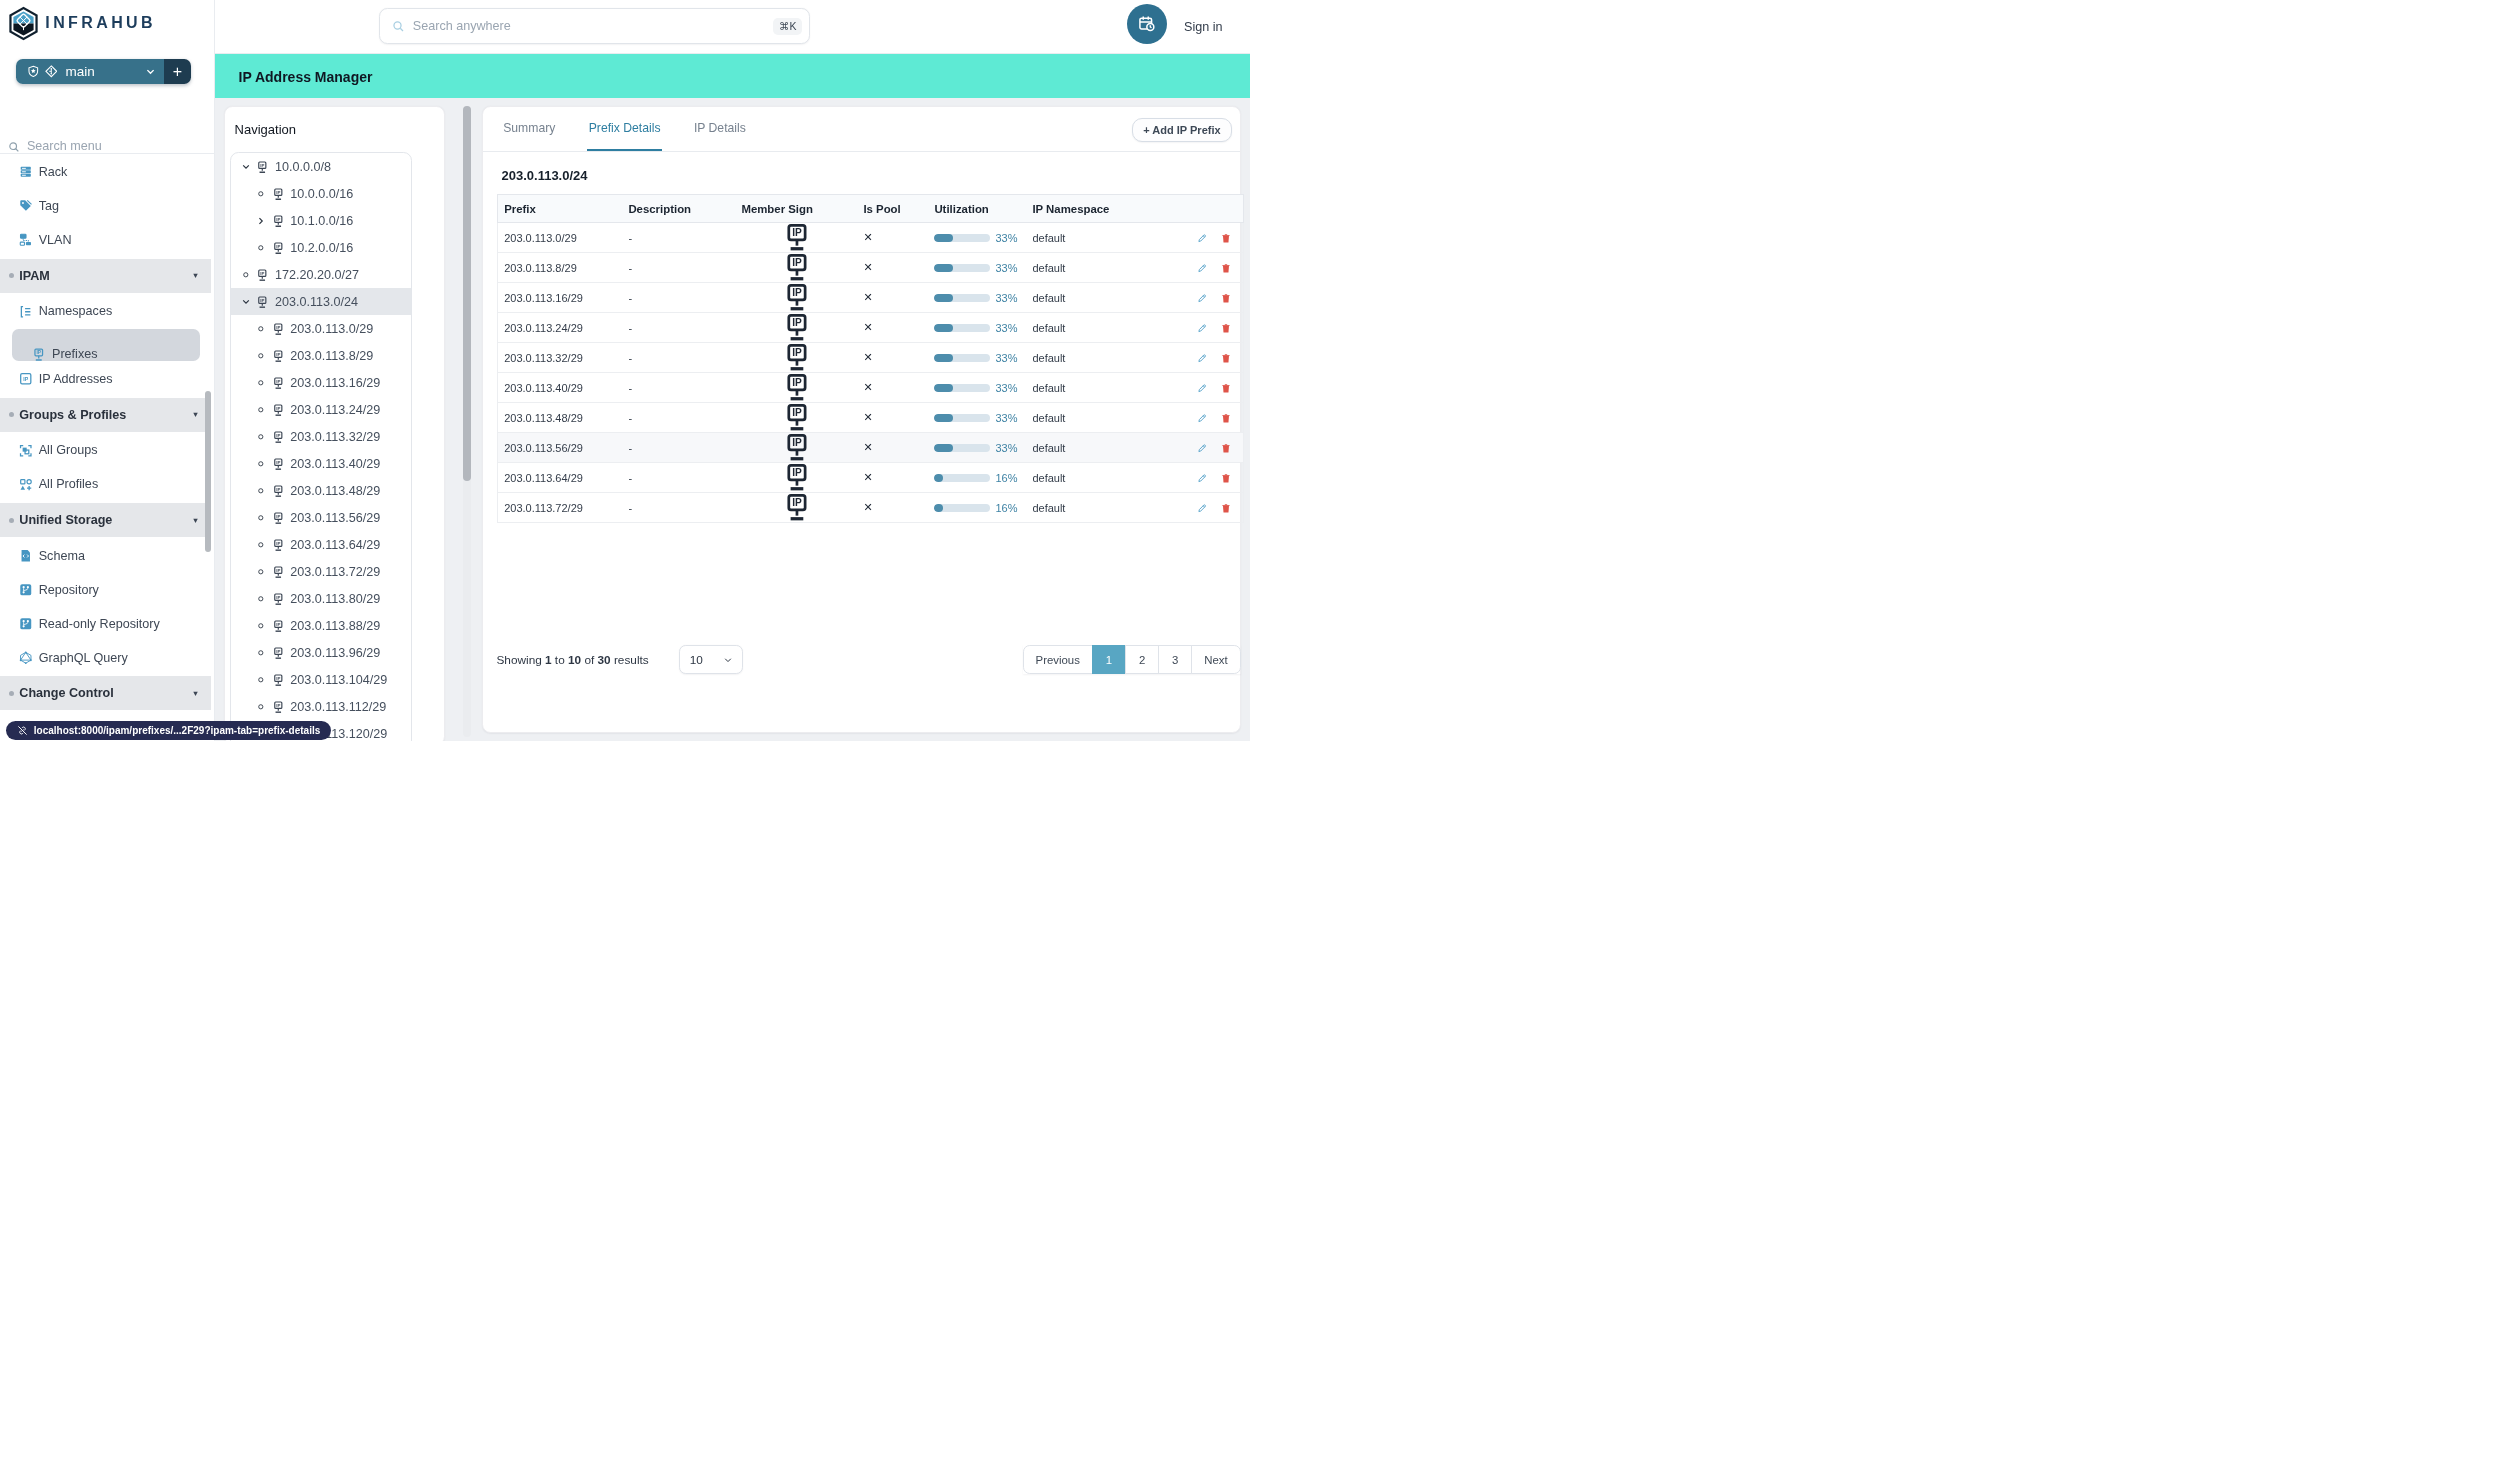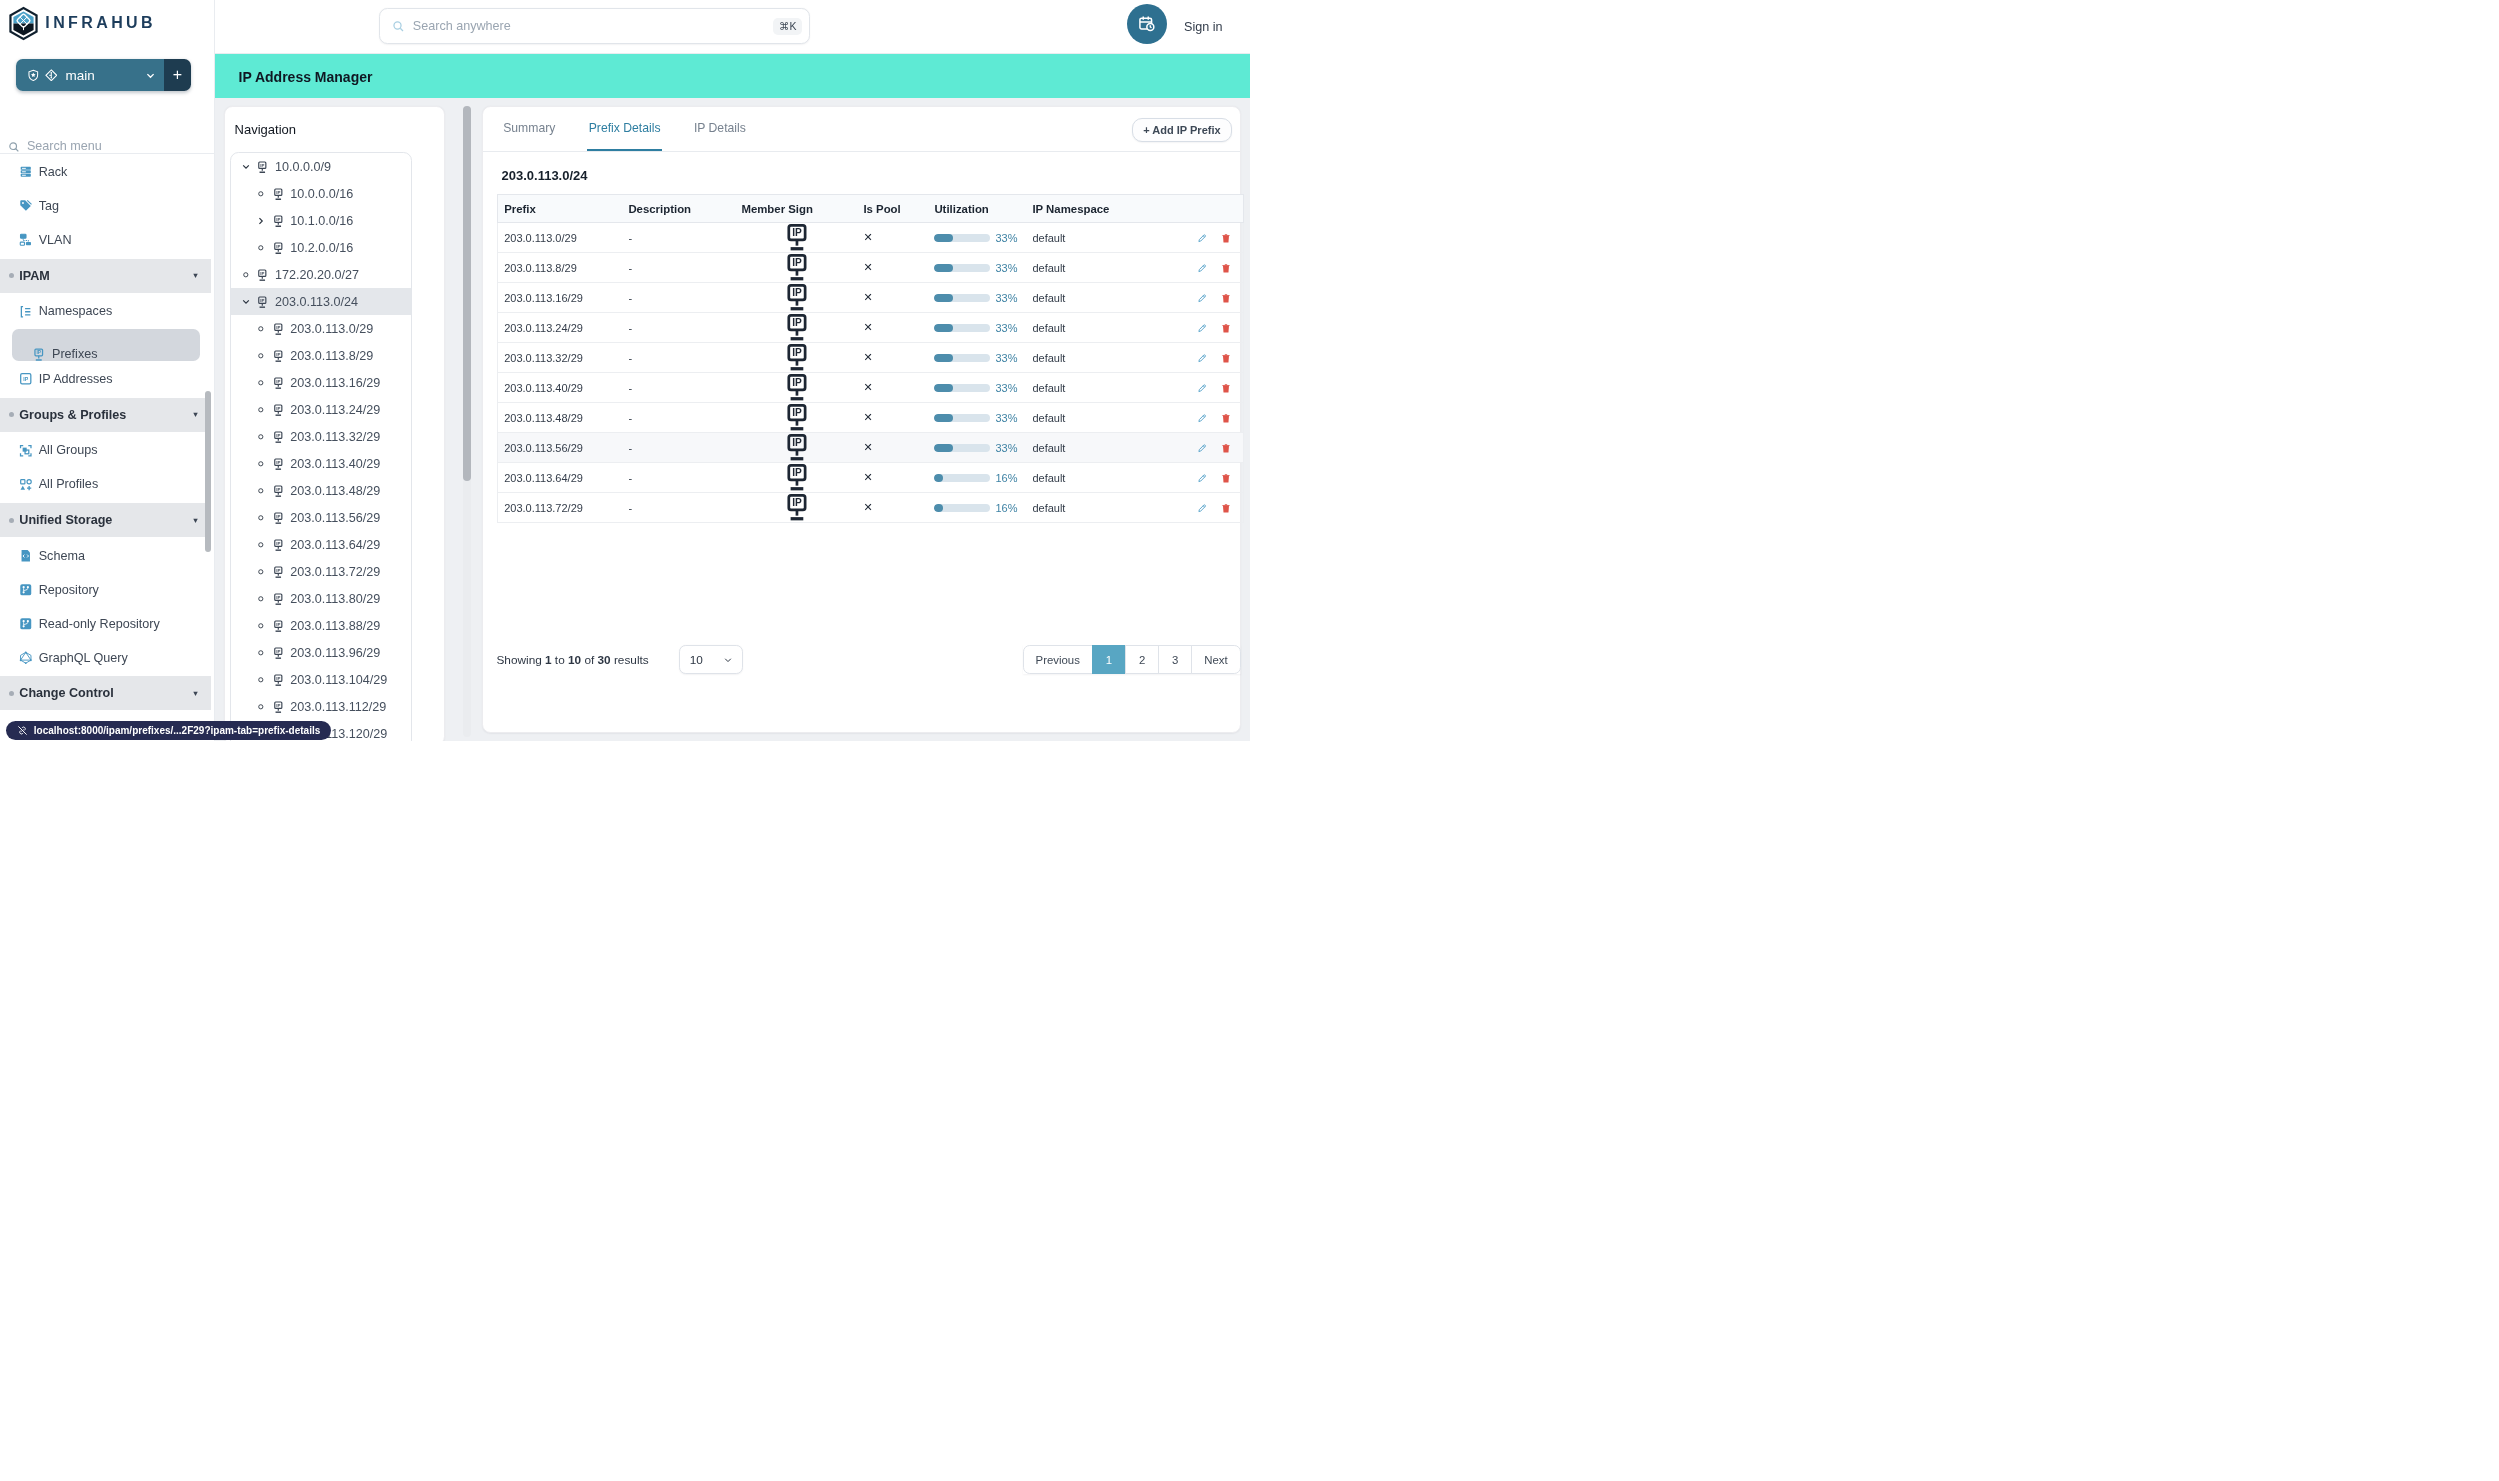--- a/index.html
+++ b/index.html
@@ -9,21 +9,21 @@
     font-family:"Liberation Sans","DejaVu Sans",sans-serif;
     color:#323c49; background:#ffffff;
   }
   svg { display:block; }
 
   
   .sidebar { position:absolute; left:0; top:0; width:215px; height:741px; background:#fff; border-right:0.8px solid #e9ecf0; }
   .logo-row { position:absolute; left:7.6px; top:5.9px; display:flex; align-items:center; gap:6.7px; }
   .logo-hex { width:31px; height:35px; }
   .logo-text { font-size:16px; font-weight:bold; letter-spacing:3.4px; color:#1d3d5c; }
-  .branch-ctl { position:absolute; left:16px; top:59px; width:175px; height:32px; display:flex; border-radius:6.7px; box-shadow:0 1.7px 3.4px rgba(20,40,60,.25); cursor:pointer; }
+  .branch-ctl { position:absolute; left:16px; top:59px; width:175px; height:25px; display:flex; border-radius:6.7px; box-shadow:0 1.7px 3.4px rgba(20,40,60,.25); cursor:pointer; }
   .branch-main { flex:1; background:#37718a; border-radius:6.7px 0 0 6.7px; display:flex; align-items:center; padding:0 8.4px 0 11px; gap:5px; color:#fff; }
   .branch-name { font-size:13.5px; flex:1; margin-left:3.4px; }
   .branch-plus { width:27px; background:#1e3c50; border-radius:0 6.7px 6.7px 0; color:#fff; font-size:16px; display:flex; align-items:center; justify-content:center; }
   .menu-search { position:absolute; left:0; top:126px; width:214px; height:28px; border-bottom:0.8px solid #e9ecf0; display:flex; align-items:flex-end; padding:0 8.4px; gap:6.7px; color:#8fa1ad; }
   .menu-search input { border:none; outline:none; font-size:12.6px; color:#3e4754; width:151px; font-family:inherit; background:transparent; }
   .menu-search input::placeholder { color:#9aa5b1; }
   .menu { position:absolute; left:0; top:155px; width:211px; }
   .menu-item { height:34px; display:flex; align-items:center; padding-left:18.5px; gap:6.7px; cursor:pointer; font-size:12.6px; color:#3e4754; }
   .menu-item .mi-icon { width:13.5px; height:13.5px; color:#4796c2; flex:none; }
   .menu-item.selected { background:#d3d7dd; border-radius:6.7px; margin:0.8px 11px 0.8px 11.8px; padding-left:20px; height:32px;align-items:flex-end; }
@@ -345,21 +345,21 @@
               </svg>
             </span>
             <span class="tree-icon">
               <svg viewBox="0 0 16 16" fill="none" stroke="currentColor" width="100%" height="100%">
                 <rect x="3.5" y="1.3" width="9" height="8" rx="1.2" stroke-width="1.5"></rect>
                 <text x="8" y="7.3" text-anchor="middle" font-size="5.6" font-weight="bold" fill="currentColor" stroke="none" font-family="Liberation Sans,sans-serif">IP</text>
                 <path d="M8 9.3v3.2" stroke-width="1.5"></path>
                 <path d="M4.5 14.2h7" stroke-width="1.8"></path>
               </svg>
             </span>
-            <span class="tree-label">10.0.0.0/9</span>
+            <span class="tree-label">10.0.0.0/8</span>
           </div>
           <div class="tree-row lvl1">
             <span class="tree-marker circle">
               <svg width="7.6" height="7.6" viewBox="0 0 16 16" fill="none" stroke="currentColor" stroke-width="2">
                 <circle cx="8" cy="8" r="4.4"></circle>
               </svg>
             </span>
             <span class="tree-icon">
               <svg viewBox="0 0 16 16" fill="none" stroke="currentColor" width="100%" height="100%">
                 <rect x="3.5" y="1.3" width="9" height="8" rx="1.2" stroke-width="1.5"></rect>

